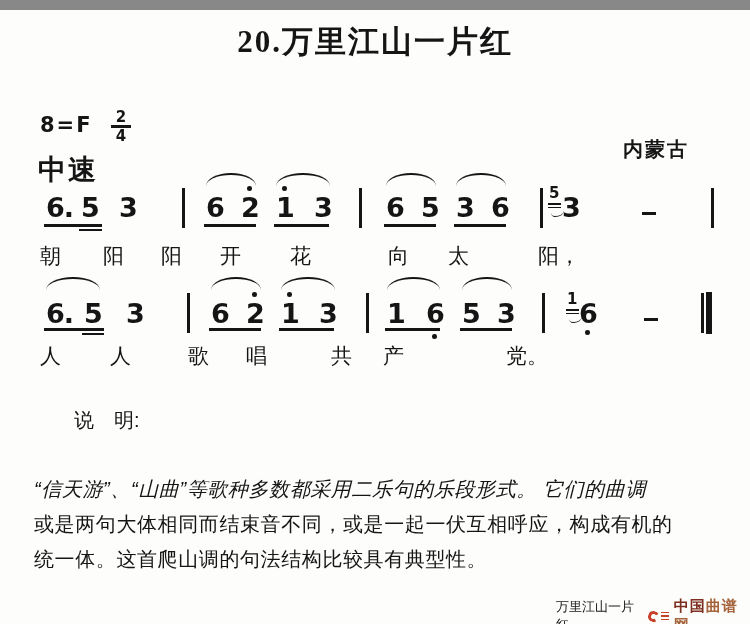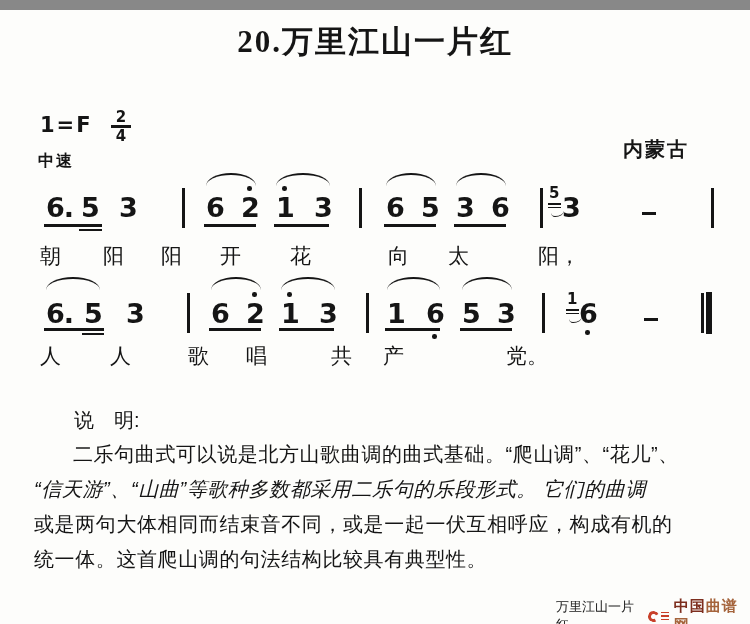--- a/index.html
+++ b/index.html
@@ -18,21 +18,21 @@
   .keysig {
     position: absolute; left: 40px; top: 103px;
     font-family: "DejaVu Sans", sans-serif; font-weight: bold; font-size: 21px;
     letter-spacing: 2px;
   }
   .timesig {
     position: absolute; left: 111px; top: 100px; width: 20px; text-align: center;
     font-family: "DejaVu Sans", sans-serif; font-weight: bold; font-size: 15px; line-height: 14px;
   }
   .timesig .fracbar { height: 2.5px; background: #151515; margin: 1px 0; }
-  .tempo   { position: absolute; left: 38px;  top: 141px; font-weight: bold; font-size: 16px; letter-spacing: 2px; }
+  .tempo   { position: absolute; left: 38px;  top: 141px; font-weight: bold; font-size: 28px; letter-spacing: 2px; }
   .region  { position: absolute; left: 623px; top: 126px; font-weight: bold; font-size: 20px; letter-spacing: 2px; }
 
   .score { position: absolute; left: 0; top: 0; width: 750px; height: 624px; }
   .note {
     position: absolute; font-family: "DejaVu Sans", sans-serif; font-weight: bold;
     font-size: 27px; line-height: 1; letter-spacing: -1px; white-space: nowrap;
   }
   .grace {
     position: absolute; font-family: "DejaVu Sans", sans-serif; font-weight: bold;
     font-size: 15px; line-height: 1;
@@ -82,21 +82,21 @@
   .site-name .p1 { color: var(--site1); }
   .site-name .p2 { color: var(--site2); }
 </style>
 </head>
 <body>
 
 <div class="page">
 
   <div class="title">20.万里江山一片红</div>
 
-  <div class="keysig">1=F</div>
+  <div class="keysig">8=F</div>
   <div class="timesig">
     <div>2</div>
     <div class="fracbar"></div>
     <div>4</div>
   </div>
   <div class="tempo">中速</div>
   <div class="region">内蒙古</div>
 
   <div class="score">
       <span class="note" style="left: 46px; top: 184px;">6.</span>
@@ -180,21 +180,20 @@
       <span class="lyric" style="left: 40px; top: 332px;">人</span>
       <span class="lyric" style="left: 110px; top: 332px;">人</span>
       <span class="lyric" style="left: 188px; top: 332px;">歌</span>
       <span class="lyric" style="left: 246px; top: 332px;">唱</span>
       <span class="lyric" style="left: 331px; top: 332px;">共</span>
       <span class="lyric" style="left: 383px; top: 332px;">产</span>
       <span class="lyric" style="left: 506px; top: 332px;">党。</span>
     </div>
 
   <div class="expl-heading">说　明:</div>
-  <div class="para l1">二乐句曲式可以说是北方山歌曲调的曲式基础。“爬山调”、“花儿”、</div>
   <div class="para l2">“信天游”、“山曲”等歌种多数都采用二乐句的乐段形式。 它们的曲调</div>
   <div class="para l4">统一体。这首爬山调的句法结构比较具有典型性。</div>
   <div class="para l3">或是两句大体相同而结束音不同，或是一起一伏互相呼应，构成有机的</div>
 
   <div class="footer">
     <span>万里江山一片红</span>
     <span class="logo">
       <span class="c-ring"></span>
       <span class="staff">
           <i></i>

